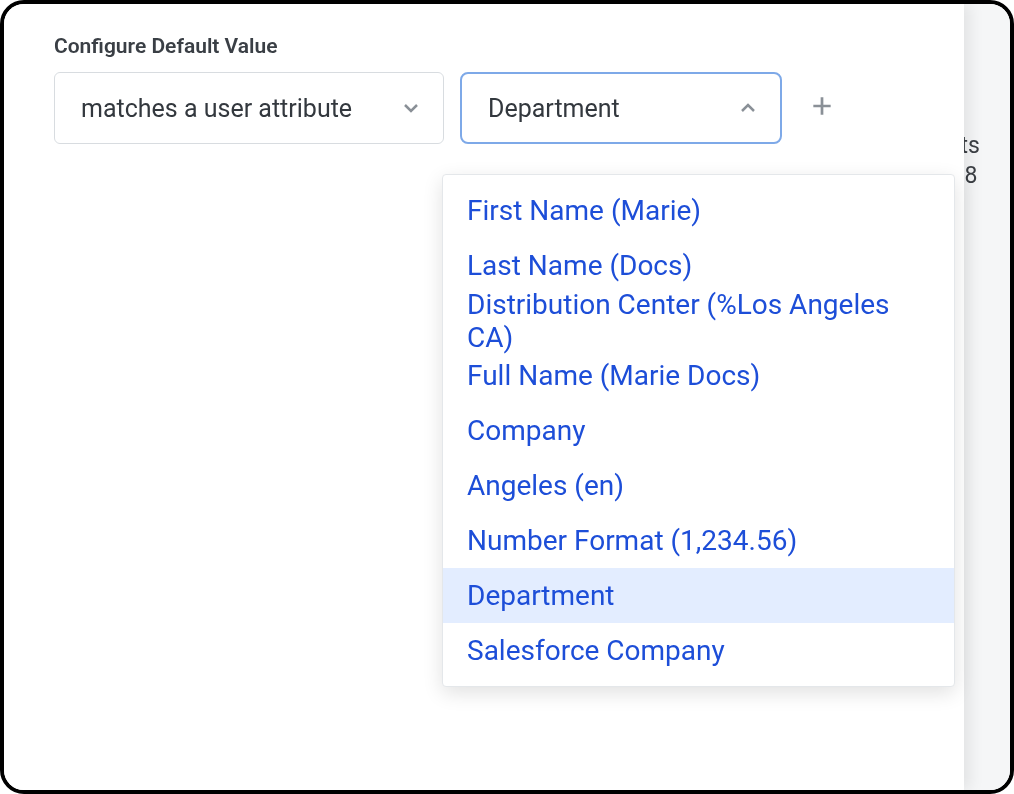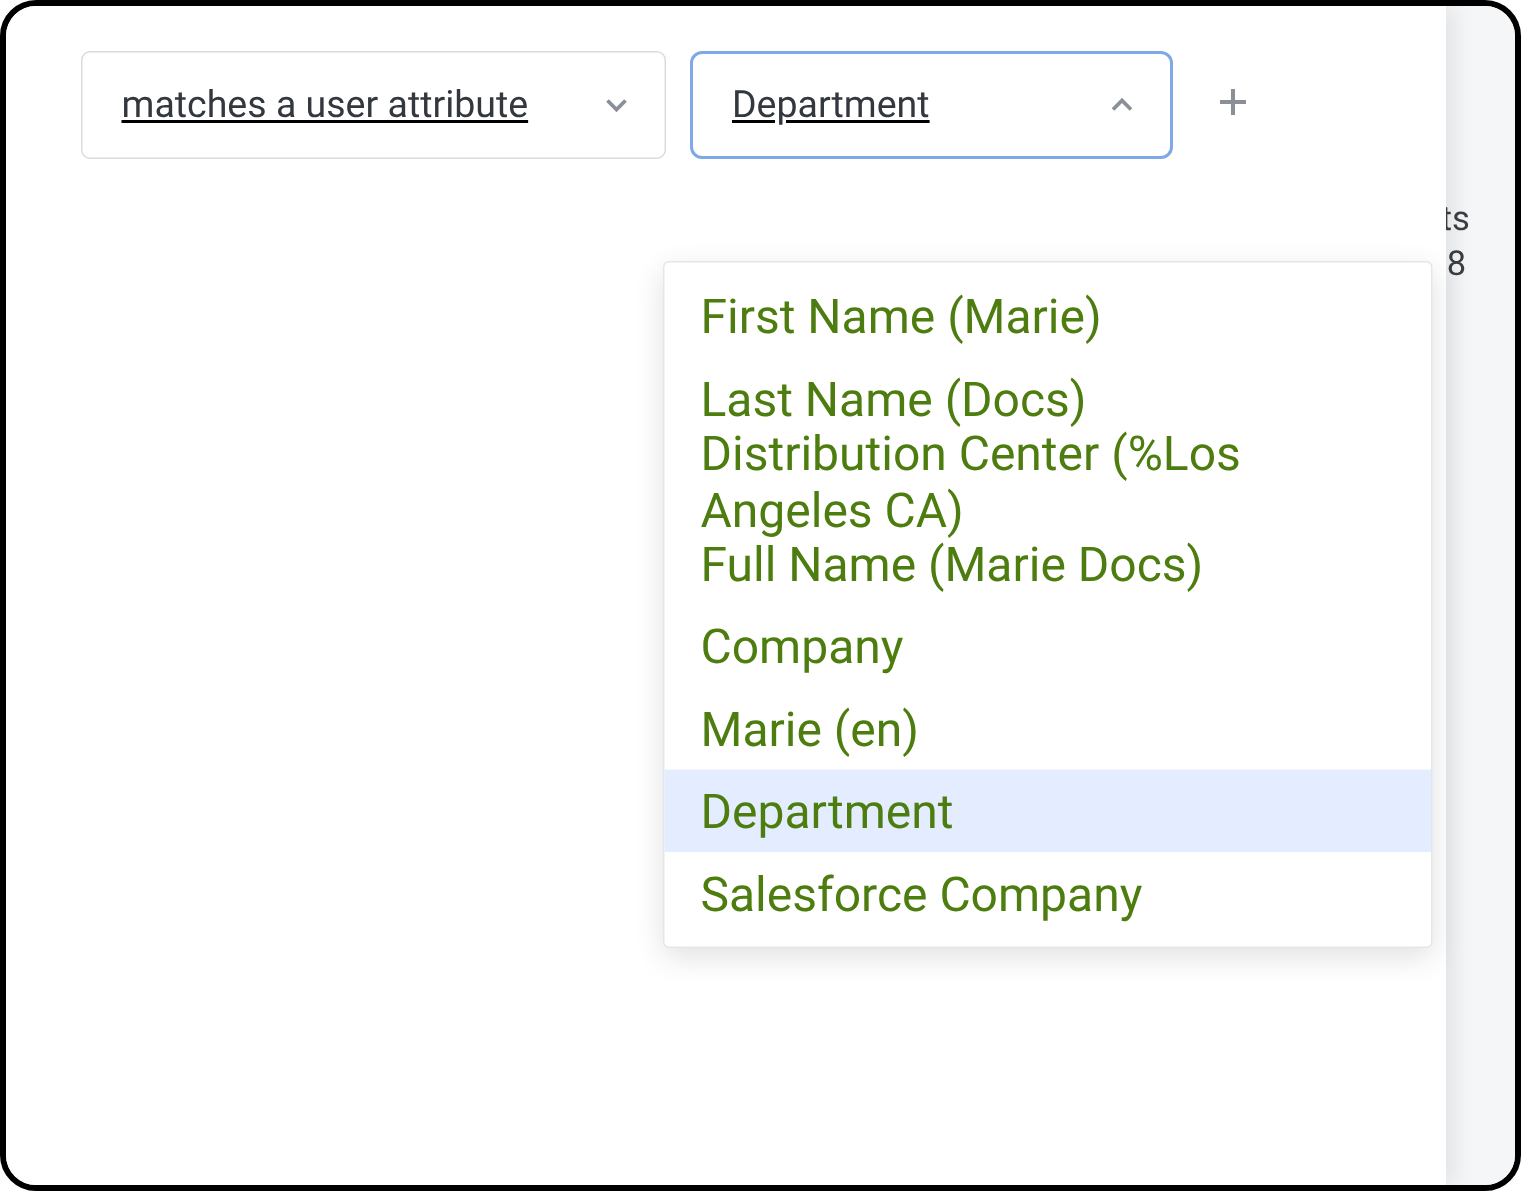--- a/index.html
+++ b/index.html
@@ -56,21 +56,20 @@
     .section-title {
       font-size: 21px;
       font-weight: 600;
       color: #3a3f45;
       margin-bottom: 14px;
     }
     .controls-row {
       display: flex;
       align-items: center;
       gap: 16px;
-      text-decoration: underline;
     }
     .select-box {
       display: flex;
       align-items: center;
       justify-content: space-between;
       height: 72px;
       border: 1px solid #d8dce0;
       border-radius: 6px;
       padding: 0 22px 0 26px;
       font-size: 25px;
@@ -121,22 +120,22 @@
       border: 1px solid #e4e7ea;
       border-radius: 4px;
       box-shadow: 0 6px 20px rgba(0,0,0,0.12);
       padding: 8px 0;
     }
     .dropdown-item {
       height: 55px;
       display: flex;
       align-items: center;
       padding: 0 24px;
-      font-size: 32px;
-      color: #4d7c0f;
+      font-size: 28px;
+      color: #1d4ed8;
       cursor: pointer;
     }
     .dropdown-item.selected {
       background: #e3edff;
     }
   </style>
 </head>
 <body>
 
 <div class="outer-frame">
@@ -145,20 +144,21 @@
     <div class="bg-line">on Ho</div>
     <div class="bg-line">atshirts</div>
     <div class="bg-line">s 20.18</div>
     <div class="bg-line">ees</div>
     <div class="bg-line">81</div>
     <div class="bg-line">s 1</div>
   </div>
 
   <div class="modal">
 
+    <div class="section-title">Configure Default Value</div>
 
     <div class="controls-row">
 
       <div class="select-box condition">
         <span>matches a user attribute</span>
         <span class="chevron">
           <svg viewBox="0 0 20 20" width="20" height="20">
               <polyline points="4 7 10 13 16 7"></polyline>
             </svg>
         </span>
@@ -194,21 +194,24 @@
       <div class="dropdown-item">
           <span>Distribution Center (%Los Angeles CA)</span>
         </div>
       <div class="dropdown-item">
           <span>Full Name (Marie Docs)</span>
         </div>
       <div class="dropdown-item">
           <span>Company</span>
         </div>
       <div class="dropdown-item">
-          <span>Marie (en)</span>
+          <span>Angeles (en)</span>
+        </div>
+      <div class="dropdown-item">
+          <span>Number Format (1,234.56)</span>
         </div>
       <div class="dropdown-item selected">
           <span>Department</span>
         </div>
       <div class="dropdown-item">
           <span>Salesforce Company</span>
         </div>
     </div>
 
   </div>

